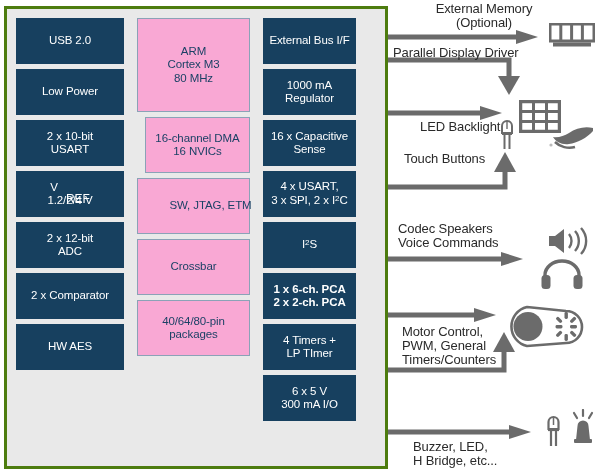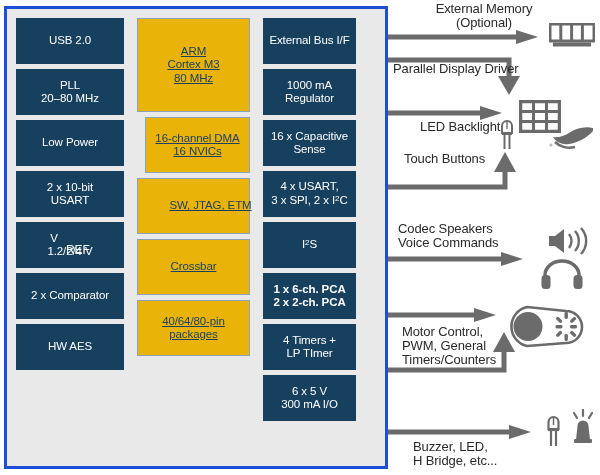--- a/index.html
+++ b/index.html
@@ -16,21 +16,21 @@
     overflow: hidden;
   }
 
   
   #soc-container {
     position: absolute;
     left: 4px;
     top: 6px;
     width: 384px;
     height: 463px;
-    border: 3px solid #1d4ed8;
+    border: 3px solid #4d7c0f;
     background: #e9e9e9;
     box-sizing: border-box;
   }
 
   .col {
     position: absolute;
     top: 9px;
     bottom: 9px;
     display: flex;
     flex-direction: column;
@@ -53,24 +53,23 @@
     padding: 1px 2px;
   }
   .blk:last-child { margin-bottom: 0; }
 
   .blk.dark {
     background: #17405f;
     color: #ffffff;
     border: 1px solid #17405f;
   }
   .blk.light {
-    background: #eab308;
+    background: #f9a8d4;
     color: #1b4165;
     border: 1.5px solid #8ba2b7;
-    text-decoration: underline;
   }
   .blk .ln { display: block; white-space: nowrap; }
   .blk sub { font-size: 12px; vertical-align: baseline; position: relative; top: 12px; padding-left: 8px; }
   .blk sup { font-size: 8px; vertical-align: baseline; position: relative; top: -3px; }
 
   
   .ext-label {
     position: absolute;
     font-size: 13px;
     line-height: 14px;
@@ -91,33 +90,33 @@
 
 <div id="page">
 
   <div id="soc-container">
 
     <div class="col" id="col-left">
         <div class="blk dark" style="height: 46px; flex: 0 0 46px;">
           <span class="ln">USB 2.0</span>
         </div>
         <div class="blk dark" style="height: 46px; flex: 0 0 46px;">
-          <span class="ln">PLL</span>
-          <span class="ln">20–80 MHz</span>
-        </div>
-        <div class="blk dark" style="height: 46px; flex: 0 0 46px;">
           <span class="ln">Low Power</span>
         </div>
         <div class="blk dark" style="height: 46px; flex: 0 0 46px;">
           <span class="ln">2 x 10-bit</span>
           <span class="ln">USART</span>
         </div>
         <div class="blk dark" style="height: 46px; flex: 0 0 46px;">
           <span class="ln">V<sub>REF</sub></span>
           <span class="ln">1.2/2/4 V</span>
+        </div>
+        <div class="blk dark" style="height: 46px; flex: 0 0 46px;">
+          <span class="ln">2 x 12-bit</span>
+          <span class="ln">ADC</span>
         </div>
         <div class="blk dark" style="height: 46px; flex: 0 0 46px;">
           <span class="ln">2 x Comparator</span>
         </div>
         <div class="blk dark" style="height: 46px; flex: 0 0 46px;">
           <span class="ln">HW AES</span>
         </div>
       </div>
     <div class="col" id="col-mid">
         <div class="blk light" style="height: 94px; flex: 0 0 94px;">
@@ -229,21 +228,21 @@
       <line x1="0" y1="7" x2="125" y2="7" stroke="#6b6b6b" stroke-width="5"></line>
       <polygon points="121,0 143,7 121,14" fill="#6b6b6b"></polygon>
     </svg>
   </div>
 
   <div class="ext-label ctr" style="left:404px; top:2px; width:160px;">
     <span class="l1">External Memory</span><br>
     <span class="l2">(Optional)</span>
   </div>
 
-  <div class="ext-label" style="left:393px; top:62px;">
+  <div class="ext-label" style="left:393px; top:46px;">
     <span>Parallel Display Driver</span>
   </div>
 
   <div class="ext-label" style="left:420px; top:120px;">
     <span>LED Backlight</span>
   </div>
 
   <div class="ext-label" style="left:404px; top:152px;">
     <span>Touch Buttons</span>
   </div>

